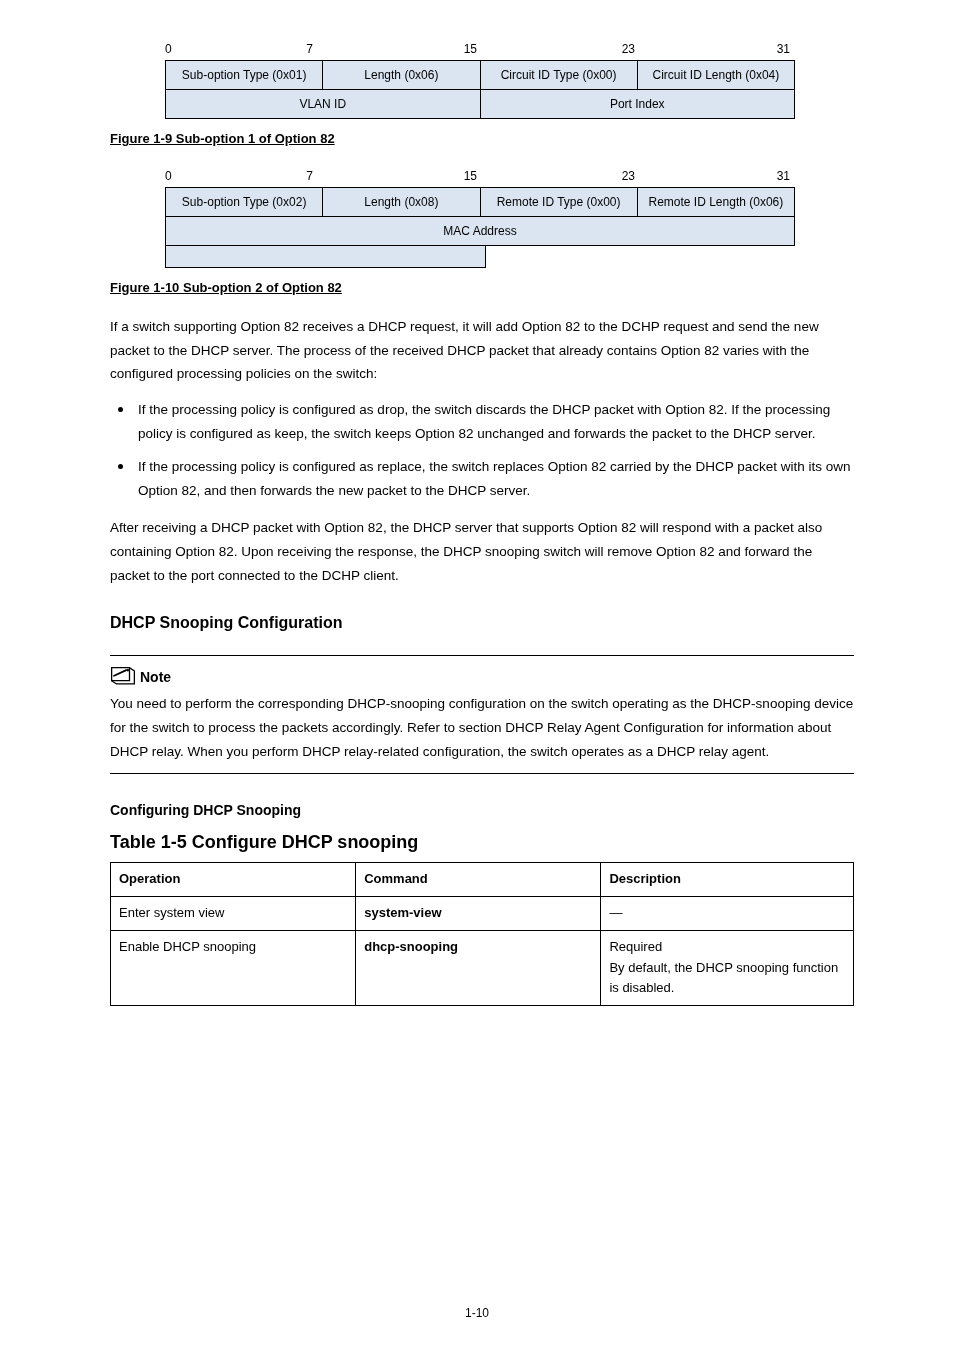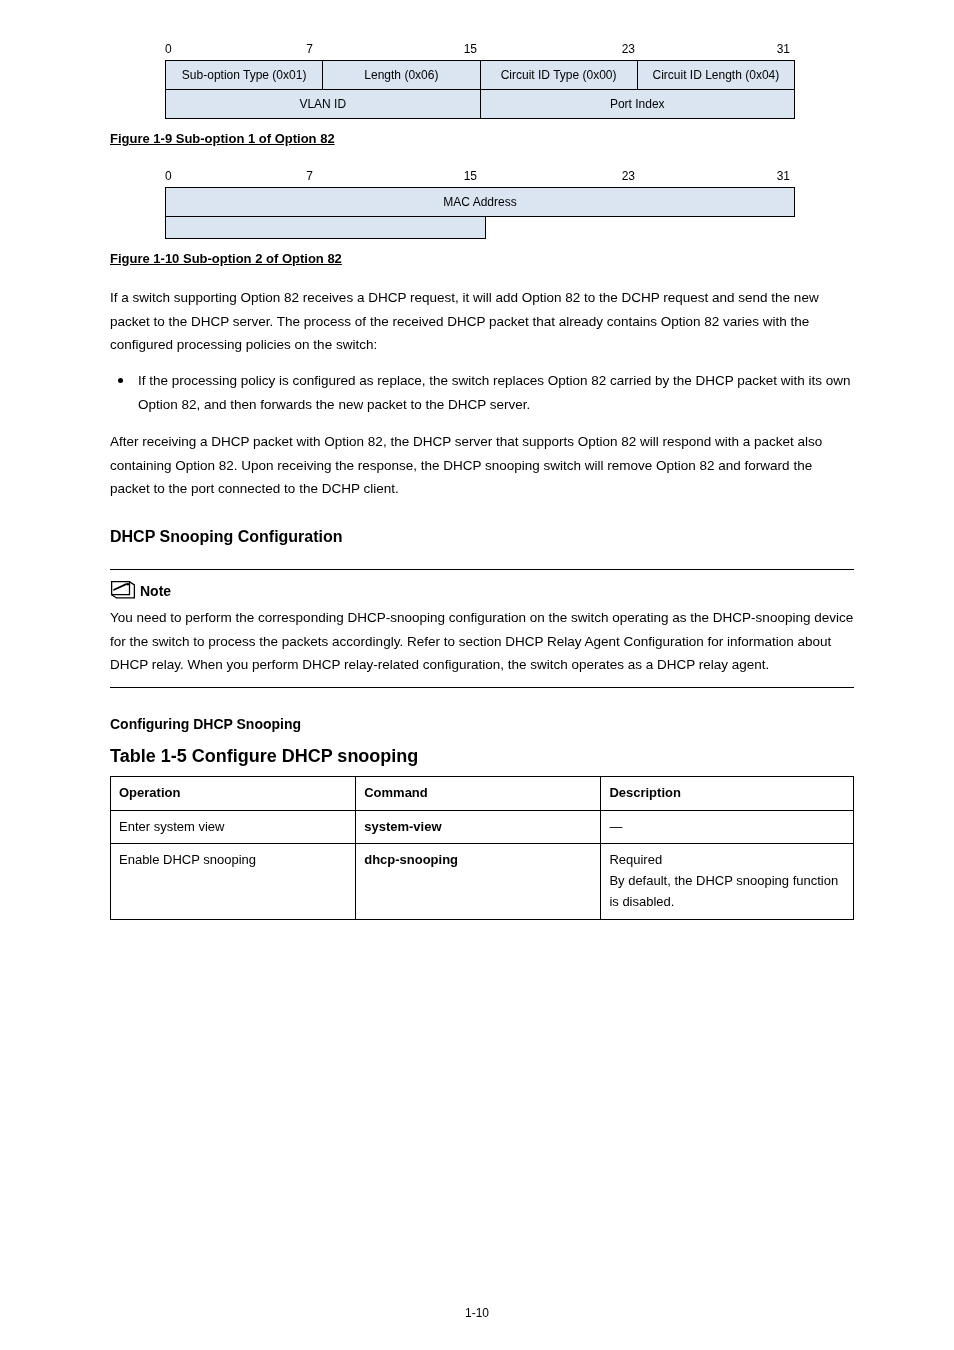--- a/index.html
+++ b/index.html
@@ -129,34 +129,41 @@
   <div class="diagram-wrapper">
     <div class="tick-row">
       <span style="width:10px">0</span>
       <span style="width:138px;text-align:right">7</span>
       <span style="width:164px;text-align:right">15</span>
       <span style="width:158px;text-align:right">23</span>
       <span style="width:155px;text-align:right">31</span>
     </div>
     <table class="pf-table">
       <tbody>
+          <tr>
+        <td style="width:25%">Sub-option Type (0x02)</td>
+        <td style="width:25%">Length (0x08)</td>
+        <td style="width:25%">Remote ID Type (0x00)</td>
+        <td style="width:25%">Remote ID Length (0x06)</td>
+      </tr>
       <tr>
         <td colspan="4">MAC Address</td>
       </tr>
     </tbody>
       </table>
     <div style="display:flex;">
       <div style="width:50.9%;height:22px;border:1px solid #000;border-top:none;background:#DBE5F1;"></div>
     </div>
   </div>
   <div class="figure-caption">Figure 1-10 Sub-option 2 of Option 82</div>
 
   <p class="body-text">If a switch supporting Option 82 receives a DHCP request, it will add Option 82 to the DCHP request and send the new packet to the DHCP server. The process of the received DHCP packet that already contains Option 82 varies with the configured processing policies on the switch:</p>
 
   <ul class="bullets">
+    <li>If the processing policy is configured as drop, the switch discards the DHCP packet with Option 82. If the processing policy is configured as keep, the switch keeps Option 82 unchanged and forwards the packet to the DHCP server.</li>
     <li>If the processing policy is configured as replace, the switch replaces Option 82 carried by the DHCP packet with its own Option 82, and then forwards the new packet to the DHCP server.</li>
   </ul>
 
   <p class="body-text">After receiving a DHCP packet with Option 82, the DHCP server that supports Option 82 will respond with a packet also containing Option 82. Upon receiving the response, the DHCP snooping switch will remove Option 82 and forward the packet to the port connected to the DCHP client.</p>
 
   <div class="h3">DHCP Snooping Configuration</div>
 
   <div class="note-block">
     <hr class="hr">
     <div class="note-head">

